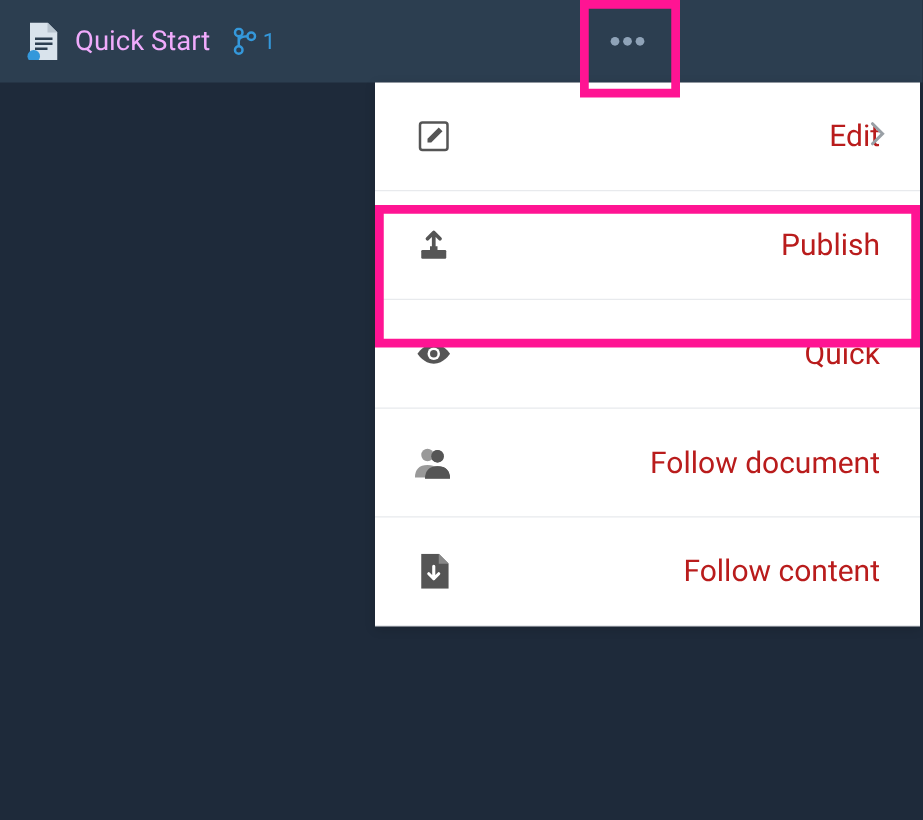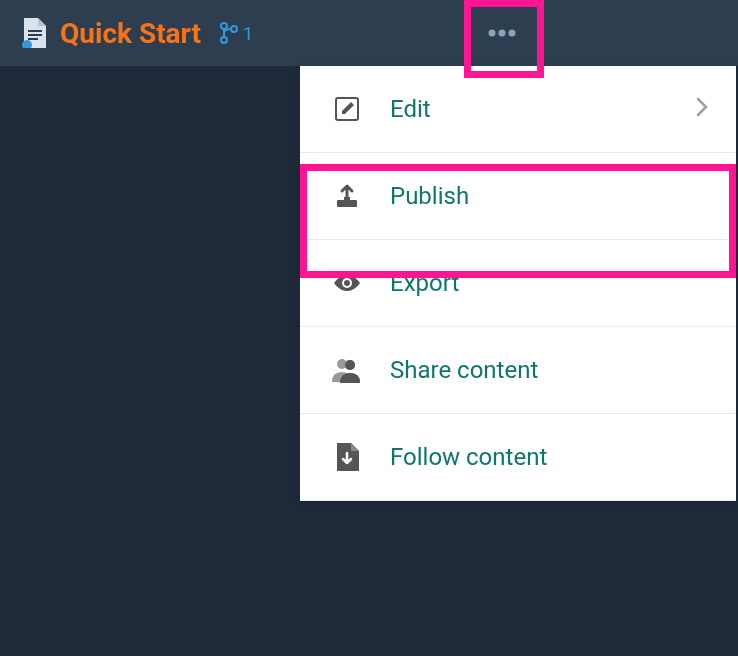--- a/index.html
+++ b/index.html
@@ -22,23 +22,23 @@
     .doc-icon {
       width: 26px;
       height: 30px;
       display: inline-flex;
       align-items: center;
       justify-content: center;
       margin-right: 14px;
       position: relative;
     }
     .title {
-      color: #f97316;
-      font-size: 28px;
-      font-weight: 700;
+      color: #f0abfc;
+      font-size: 22px;
+      font-weight: 400;
     }
     .branch {
       display: inline-flex;
       align-items: center;
       margin-left: 18px;
     }
     .branch-count {
       color: #3498db;
       font-size: 18px;
       margin-left: 4px;
@@ -62,23 +62,24 @@
       background: #ffffff;
       box-shadow: 0 2px 8px rgba(0,0,0,0.15);
       z-index: 10;
     }
     .menu-item {
       display: flex;
       align-items: center;
       padding: 28px 32px;
       border-bottom: 1px solid #e8eaed;
       cursor: pointer;
-      color: #0f766e;
+      color: #b91c1c;
       font-size: 24px;
       position: relative;
+      justify-content: space-between;
     }
     .menu-icon {
       width: 30px;
       height: 30px;
       margin-right: 28px;
       display: inline-flex;
       align-items: center;
       justify-content: center;
       color: #555;
       flex-shrink: 0;
@@ -173,36 +174,36 @@
   </div>
 
   <div class="menu-item">
     <span class="menu-icon">
       <svg width="30" height="20" viewBox="0 0 30 20">
         <path d="M15 2 C7 2 2 10 2 10 C2 10 7 18 15 18 C23 18 28 10 28 10 C28 10 23 2 15 2 Z" fill="#555"></path>
         <circle cx="15" cy="10" r="5" fill="#fff"></circle>
         <circle cx="15" cy="10" r="3" fill="#555"></circle>
       </svg>
     </span>
-    <span>Export</span>
+    <span>Quick</span>
   </div>
 
 
   <div class="menu-item">
     <span class="menu-icon">
       <svg width="30" height="26" viewBox="0 0 30 26">
         <circle cx="18" cy="8" r="5" fill="#555"></circle>
         <path d="M8 26 Q8 16 18 16 Q28 16 28 26 Z" fill="#555"></path>
         <circle cx="10" cy="7" r="5" fill="#999"></circle>
         <path d="M0 25 Q0 15 10 15 Q20 15 20 25 Z" fill="#999"></path>
         <circle cx="18" cy="8" r="5" fill="#555"></circle>
         <path d="M8 26 Q8 16 18 16 Q28 16 28 26 Z" fill="#555"></path>
       </svg>
     </span>
-    <span>Share content</span>
+    <span>Follow document</span>
   </div>
 
   <div class="menu-item">
     <span class="menu-icon">
       <svg width="24" height="28" viewBox="0 0 24 28">
         <path d="M2 0 L16 0 L24 8 L24 28 L2 28 Z" fill="#555"></path>
         <path d="M16 0 L16 8 L24 8 Z" fill="#888"></path>
         <path d="M12 10 L12 20 M12 20 L8 16 M12 20 L16 16" fill="none" stroke="#fff" stroke-width="2.5" stroke-linecap="round"></path>
       </svg>
     </span>

